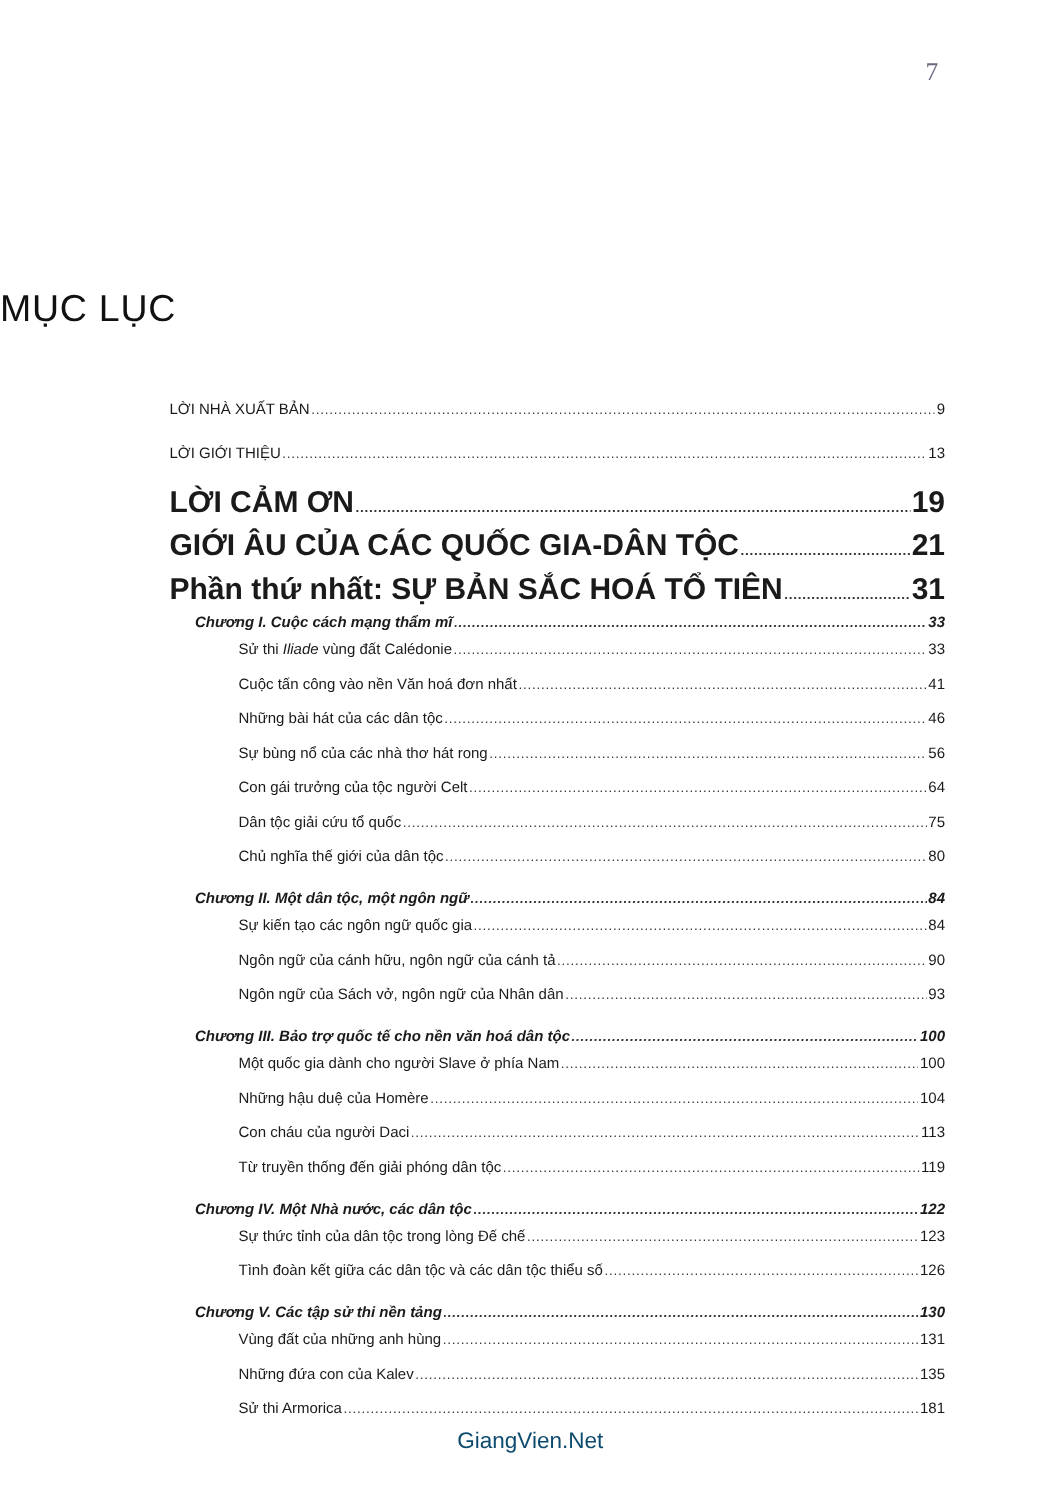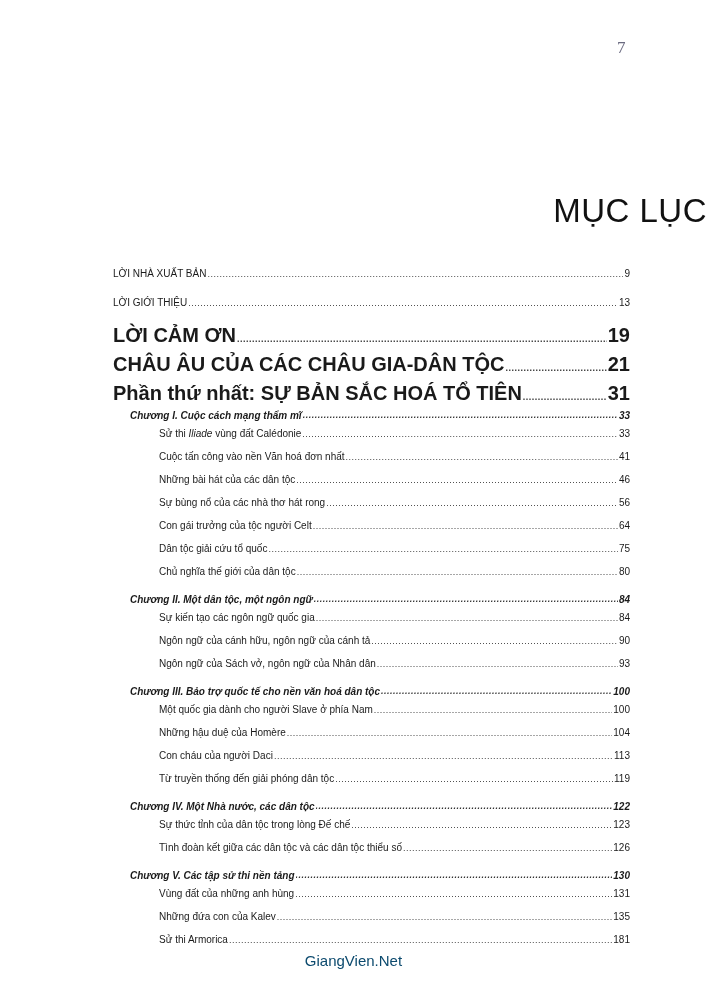--- a/index.html
+++ b/index.html
@@ -5,22 +5,22 @@
     html, body { margin:0; padding:0; }
     body {
       width:707px; height:1000px; background:#ffffff; position:relative; overflow:hidden;
       font-family: "Liberation Sans", sans-serif; color:#1a1a1a;
     }
     .page-number {
       position:absolute; left:617px; top:38px; font-family:"Liberation Serif", serif;
       font-size:17px; color:#6a6a80;
     }
     .title {
-      position:absolute; left:0; width:100%; top:192px; text-align:right;
-      font-size:33px; letter-spacing:0.5px; color:#111;
+      position:absolute; left:0; width:100%; top:192px; text-align:left;
+      font-size:25px; letter-spacing:0.5px; color:#111;
     }
     .toc { position:absolute; left:113px; width:517px; top:266px; }
     .row {
       position:absolute; left:0; right:0; height:20px; display:flex; align-items:baseline;
       font-size:10px; white-space:nowrap;
     }
     .row .label { flex:0 0 auto; }
     .row .dots {
       flex:1 1 auto; overflow:hidden; margin:0 1px; color:#333;
       letter-spacing:0.5px; font-size:9px;
@@ -58,21 +58,21 @@
     <span class="label">LỜI GIỚI THIỆU</span>
     <span class="dots"></span>
     <span class="page">13</span>
   </div>
   <div class="row lvl0 bold big" style="top:58px">
     <span class="label">LỜI CẢM ƠN</span>
     <span class="dots"></span>
     <span class="page">19</span>
   </div>
   <div class="row lvl0 bold big" style="top:87px">
-    <span class="label">CHÂU ÂU CỦA CÁC CHÂU GIA-DÂN TỘC</span>
+    <span class="label">GIỚI ÂU CỦA CÁC QUỐC GIA-DÂN TỘC</span>
     <span class="dots"></span>
     <span class="page">21</span>
   </div>
   <div class="row lvl0 bold big" style="top:116px">
     <span class="label">Phần thứ nhất: SỰ BẢN SẮC HOÁ TỔ TIÊN</span>
     <span class="dots"></span>
     <span class="page">31</span>
   </div>
   <div class="row lvl1 italicbold" style="top:139px">
     <span class="label">Chương I. Cuộc cách mạng thẩm mĩ</span>

